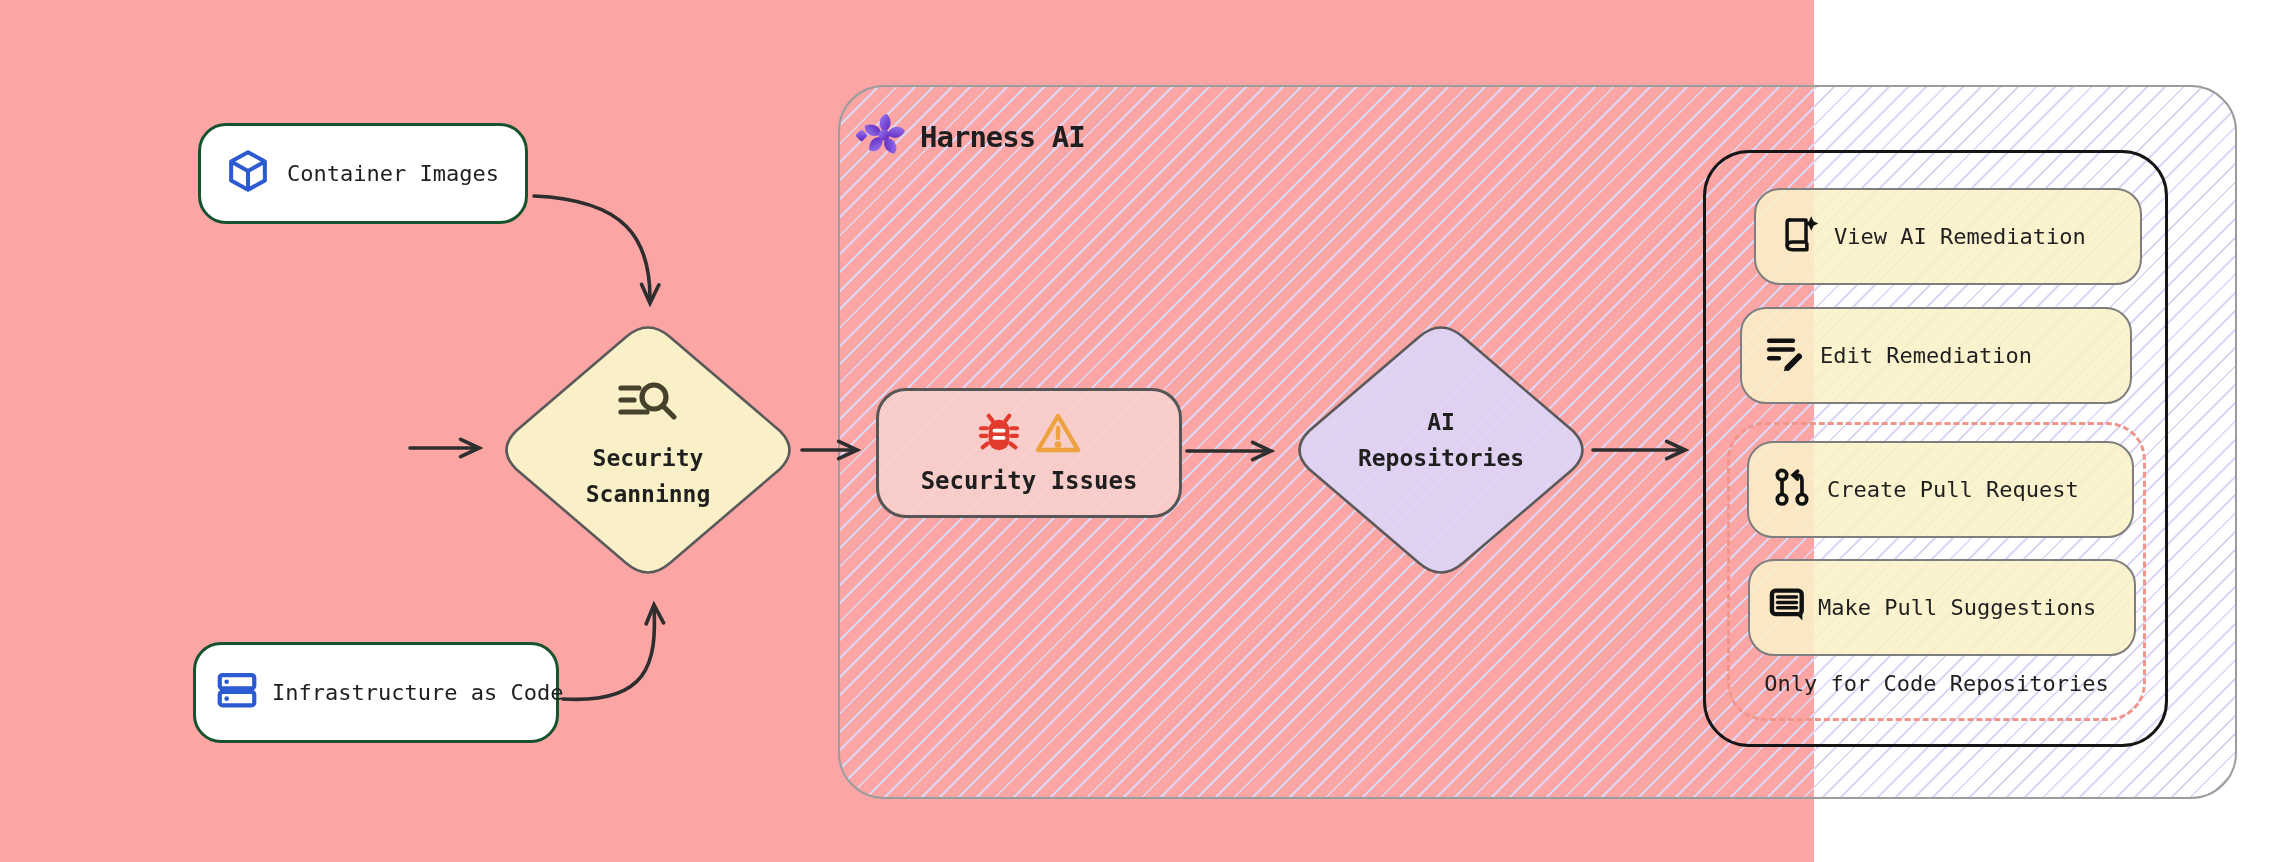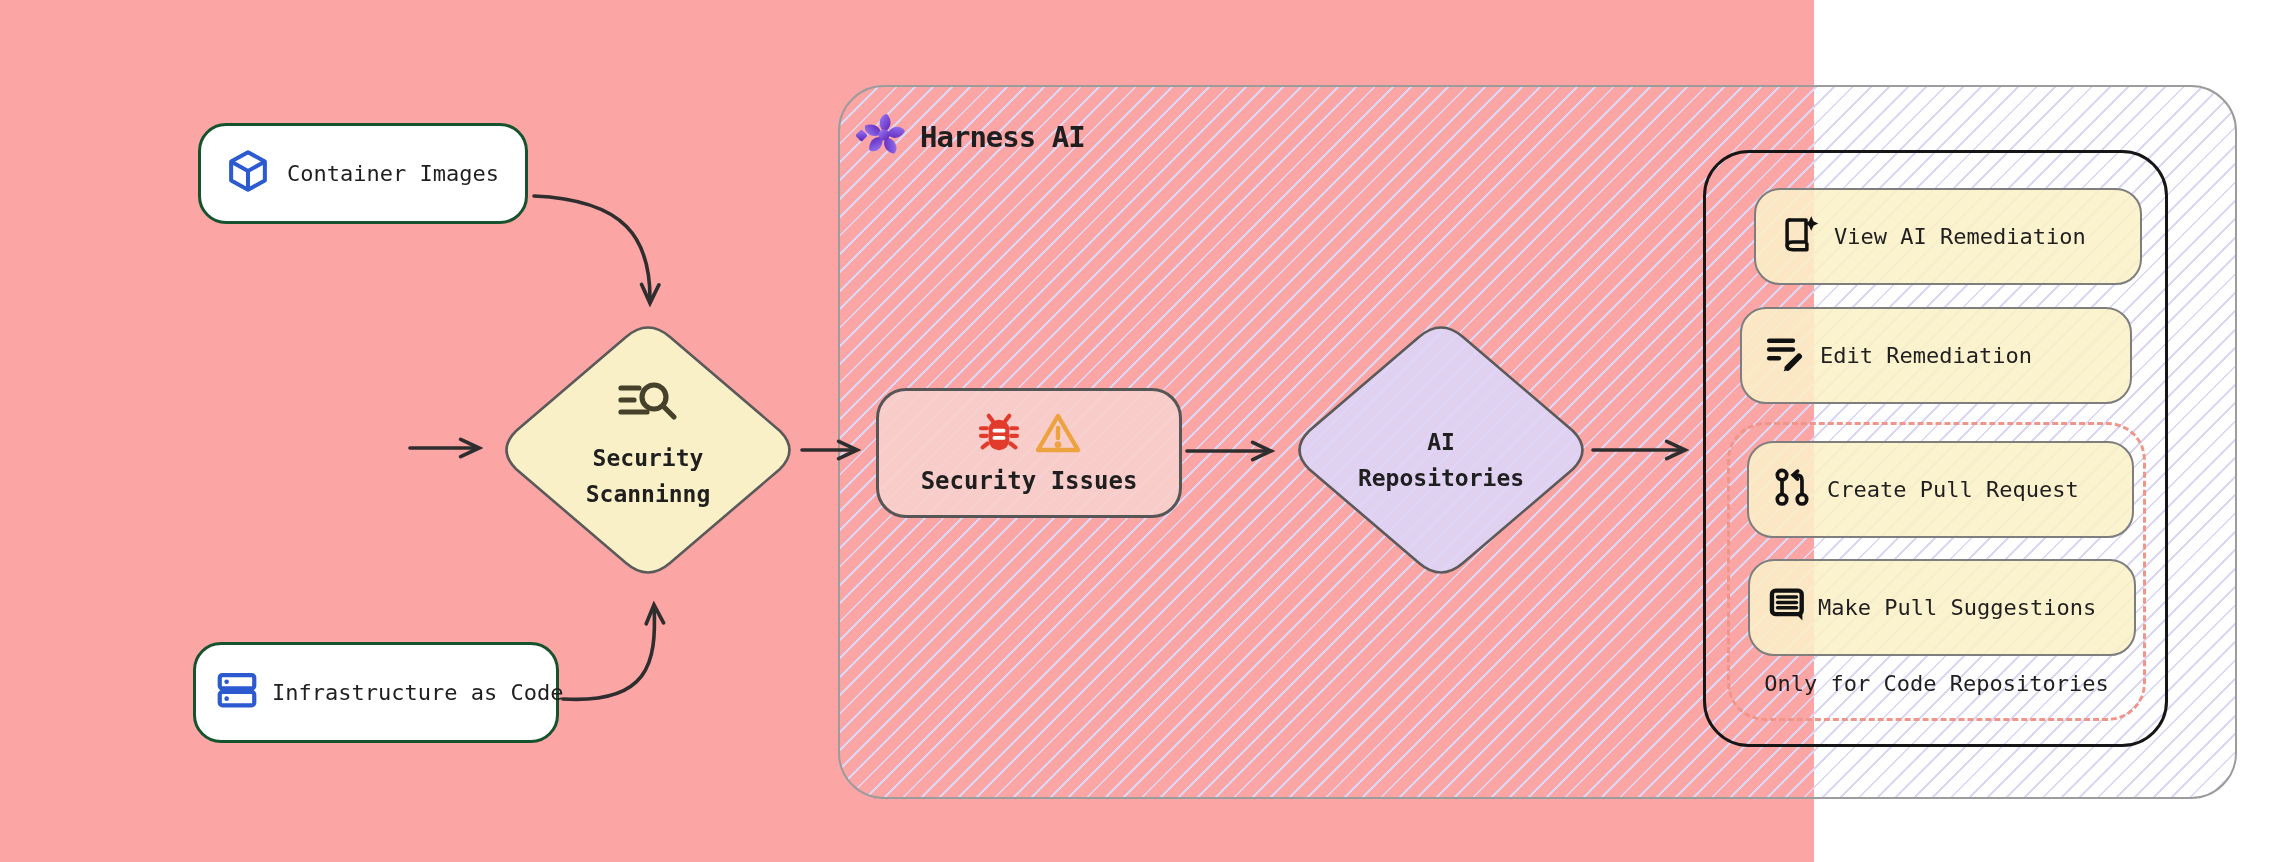--- a/index.html
+++ b/index.html
@@ -167,21 +167,21 @@
           <circle cx="12" cy="16.8" r="0.6" fill="#eda23f"></circle>
         </svg>
       </span>
     </div>
     <div class="issues-label">Security Issues</div>
   </div>
 
   <svg class="diamond-svg" style="left:1288px; top:312px;" width="306" height="276" viewBox="0 0 306 272">
     <path d="M 131 23 Q 153 4 175 23 L 285 117 Q 304 136 285 155 L 175 249 Q 153 268 131 249 L 21 155 Q 2 136 21 117 Z" fill="#ded5f7" fill-opacity="0.92" stroke="#5a5a5a" stroke-width="2.6"></path>
   </svg>
-  <div class="diamond-label" style="left:1290px; top:424px; width:302px;">
+  <div class="diamond-label" style="left:1290px; top:404px; width:302px;">
     <div>AI</div>
     <div>Repositories</div>
   </div>
 
   <div class="action-btn btn-view">
     <span class="icon">
       <svg width="42" height="42" viewBox="0 0 24 24" fill="none" stroke="#111111" stroke-width="2" stroke-linecap="round" stroke-linejoin="round">
         <path d="M6.5 4 H16 V16.5 H8.5 Q5.2 16.5 5.2 18.9 Q5.2 21 8.5 21 H16.5 V17.5"></path>
         <path d="M6.5 4 Q5.2 4 5.2 5.5 V18.5"></path>
         <path d="M19 1.8 L20.3 4.7 L23 6 L20.3 7.3 L19 10.2 L17.7 7.3 L15 6 L17.7 4.7 Z" fill="#111111" stroke="none"></path>

